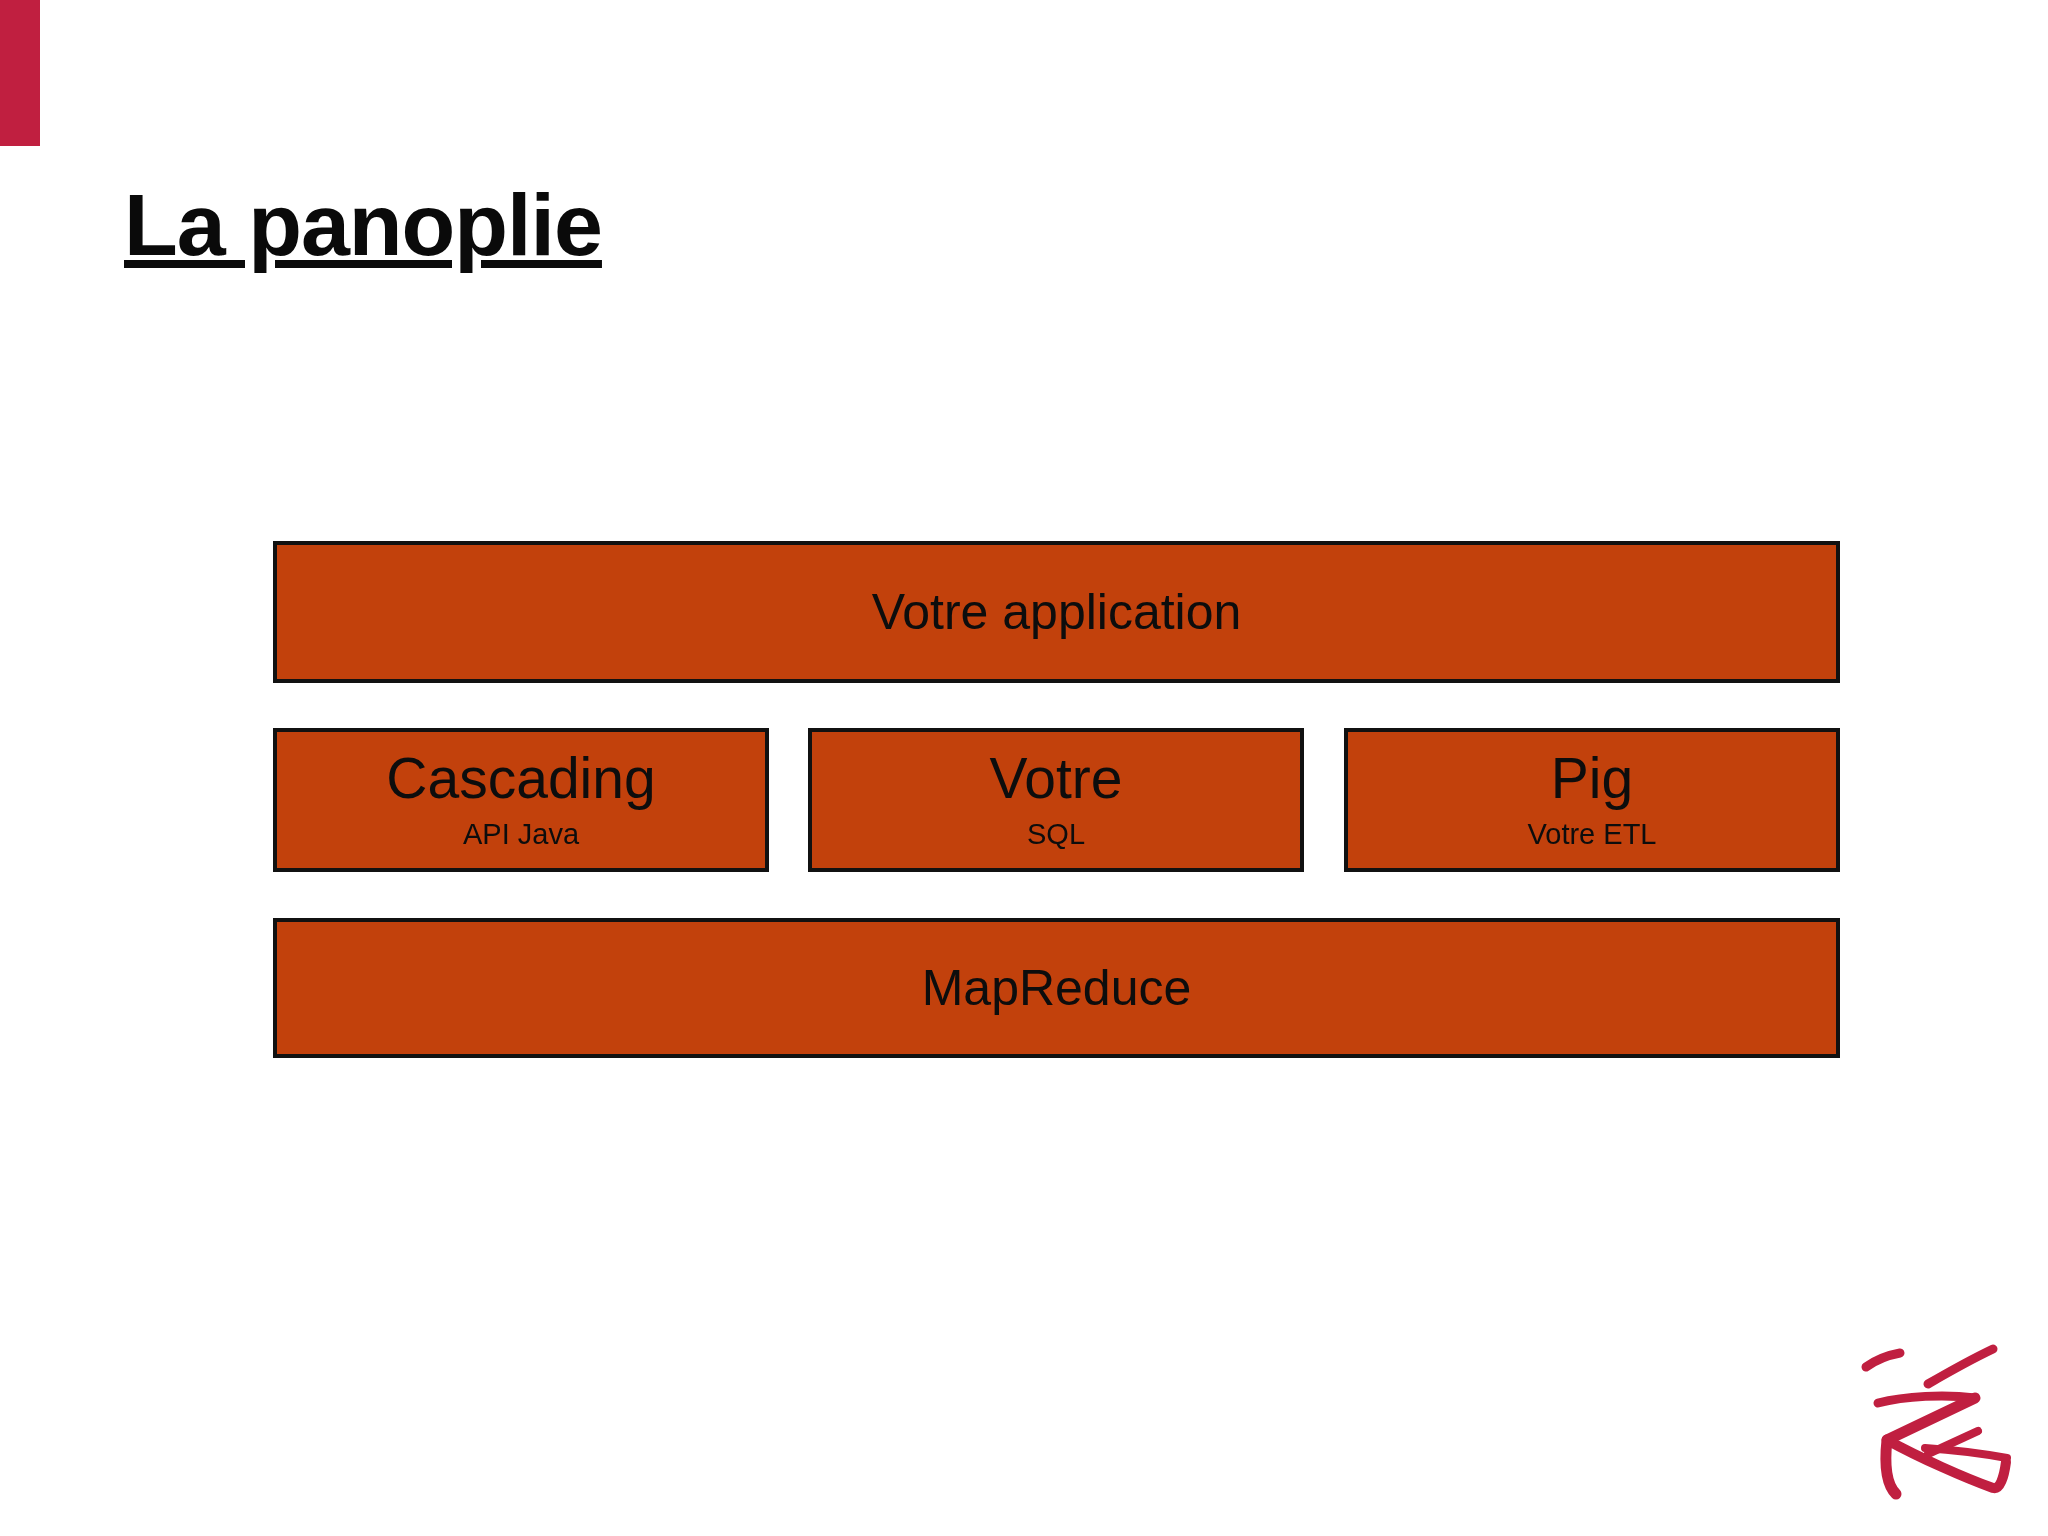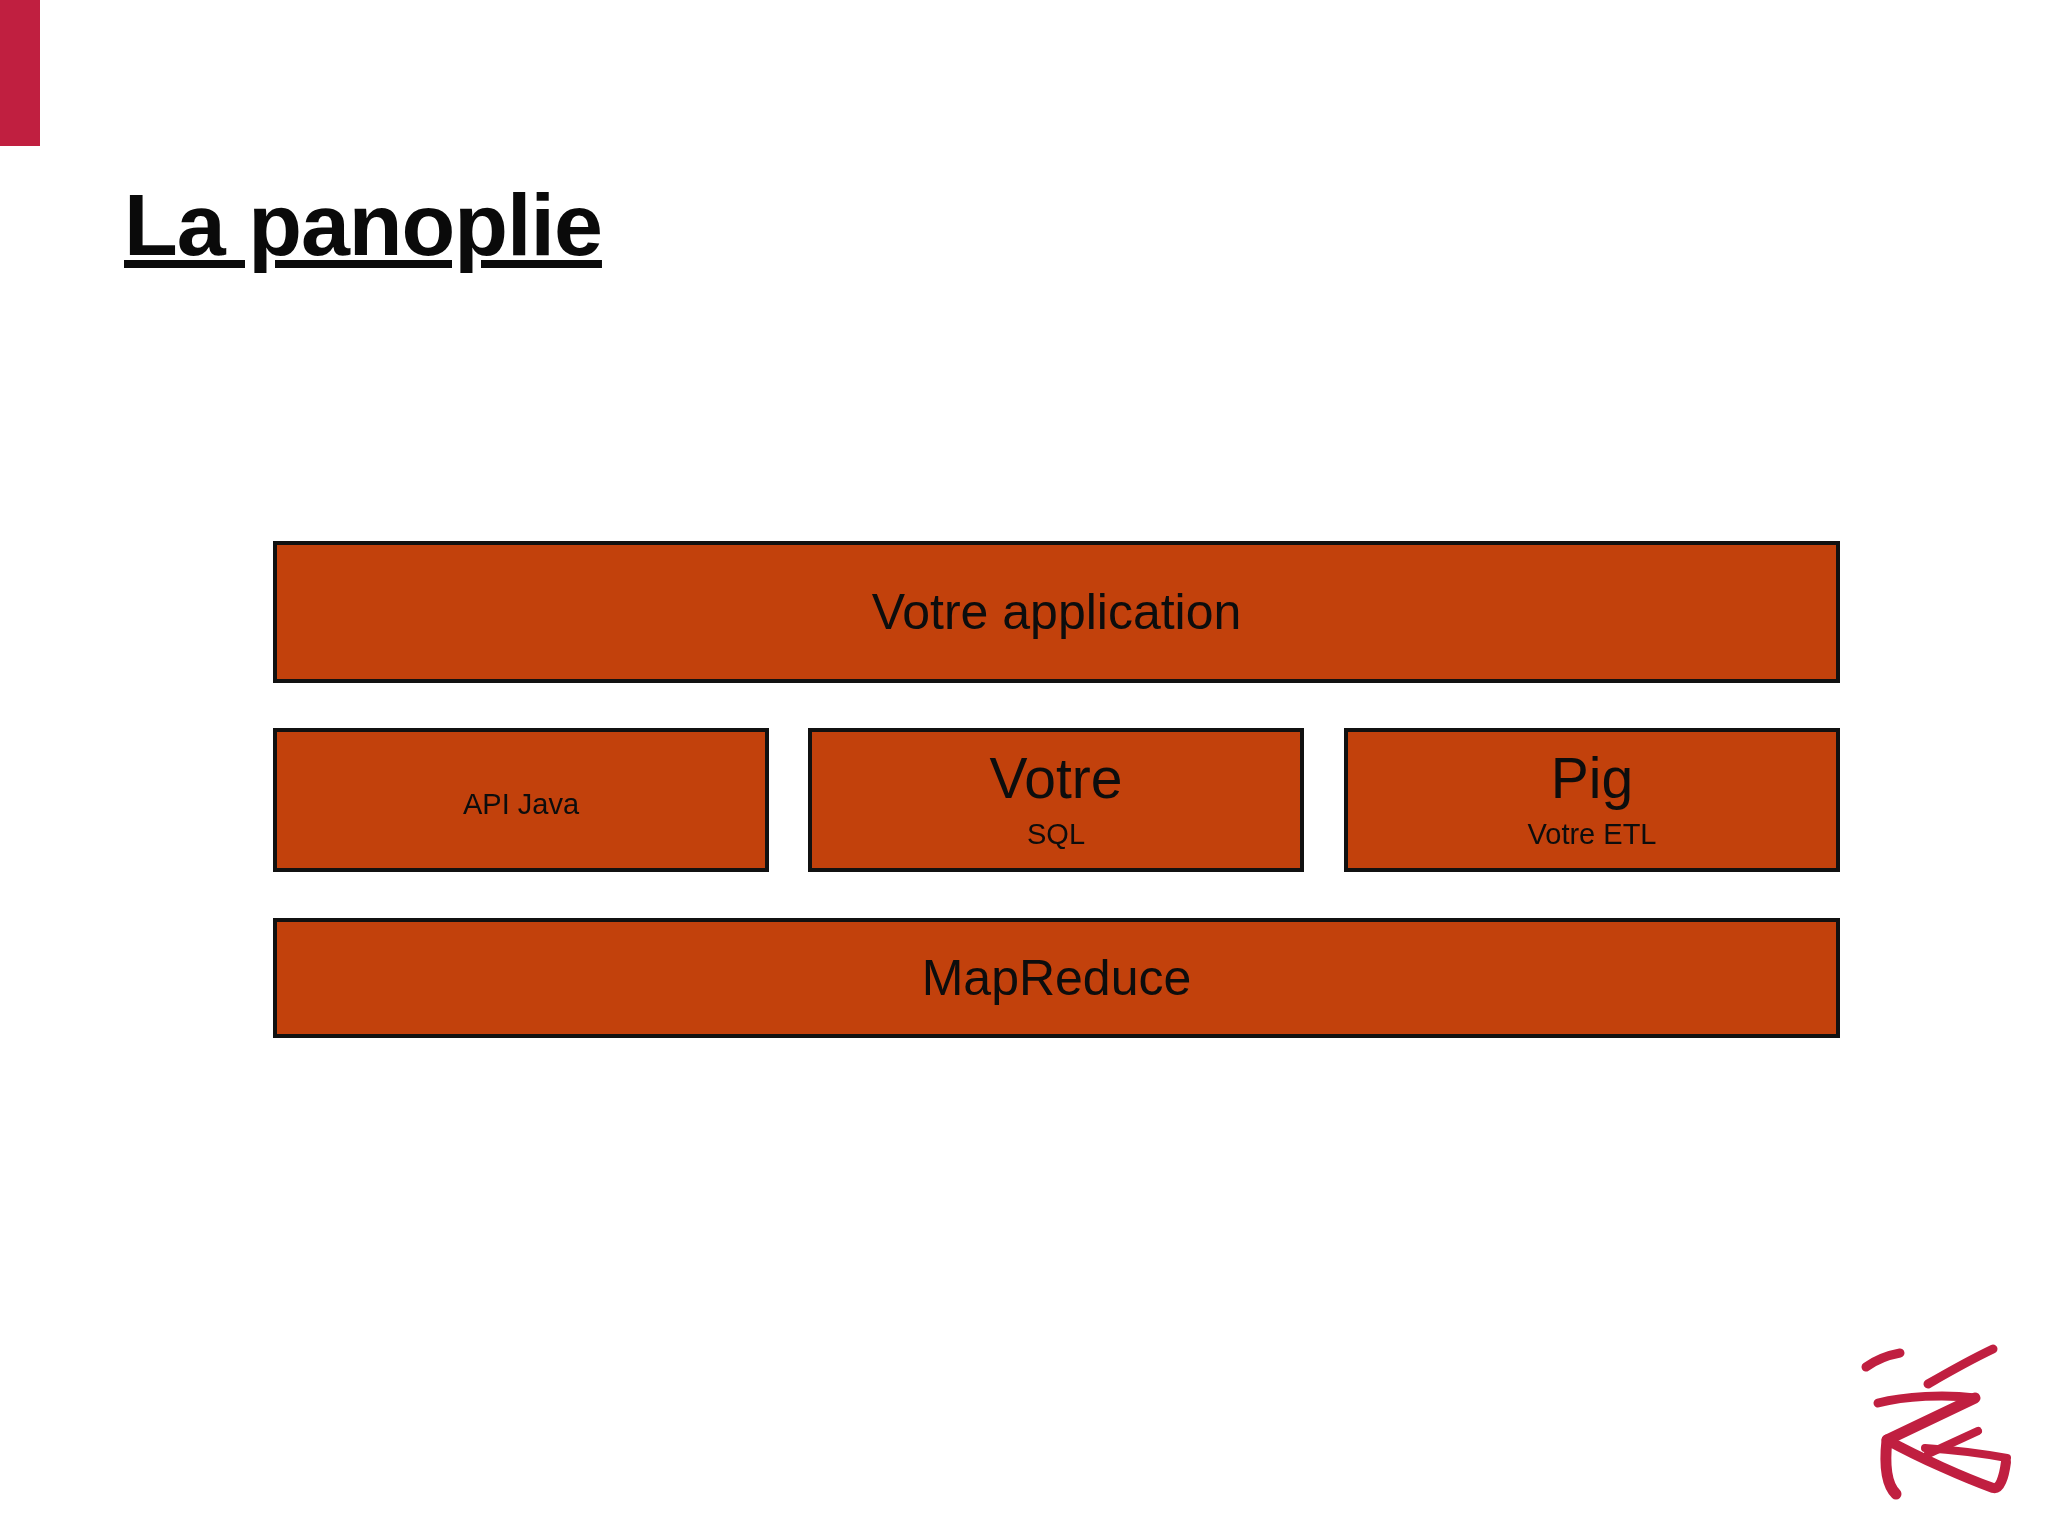--- a/index.html
+++ b/index.html
@@ -37,21 +37,21 @@
     position: absolute;
     background: #c2410c;
     border: 4px solid #111111;
     display: flex;
     align-items: center;
     justify-content: center;
     text-align: center;
   }
 
   .box-app    { left: 273px; top: 541px; width: 1567px; height: 142px; }
-  .box-engine { left: 273px; top: 918px; width: 1567px; height: 120px; }
+  .box-engine { left: 273px; top: 918px; width: 1567px; height: 140px; }
 
   .box-tool   { top: 728px; width: 496px; height: 144px; flex-direction: column; }
   .box-tool-0 { left: 273px; }
   .box-tool-1 { left: 808px; }
   .box-tool-2 { left: 1344px; }
 
   .box-label-lg {
     font-size: 50px;
     line-height: 1.05;
     white-space: nowrap;
@@ -81,20 +81,21 @@
 
 <h1 class="slide-title">La panoplie</h1>
 
 <div>
 
   <div class="dbox box-app">
     <span class="box-label-lg">Votre application</span>
   </div>
 
   <div class="dbox box-tool box-tool-0">
+    <span class="box-label-tool">Cascading</span>
     <span class="box-sublabel">API Java</span>
   </div>
 
   <div class="dbox box-tool box-tool-1">
     <span class="box-label-tool">Votre</span>
     <span class="box-sublabel">SQL</span>
   </div>
 
   <div class="dbox box-tool box-tool-2">
     <span class="box-label-tool">Pig</span>

